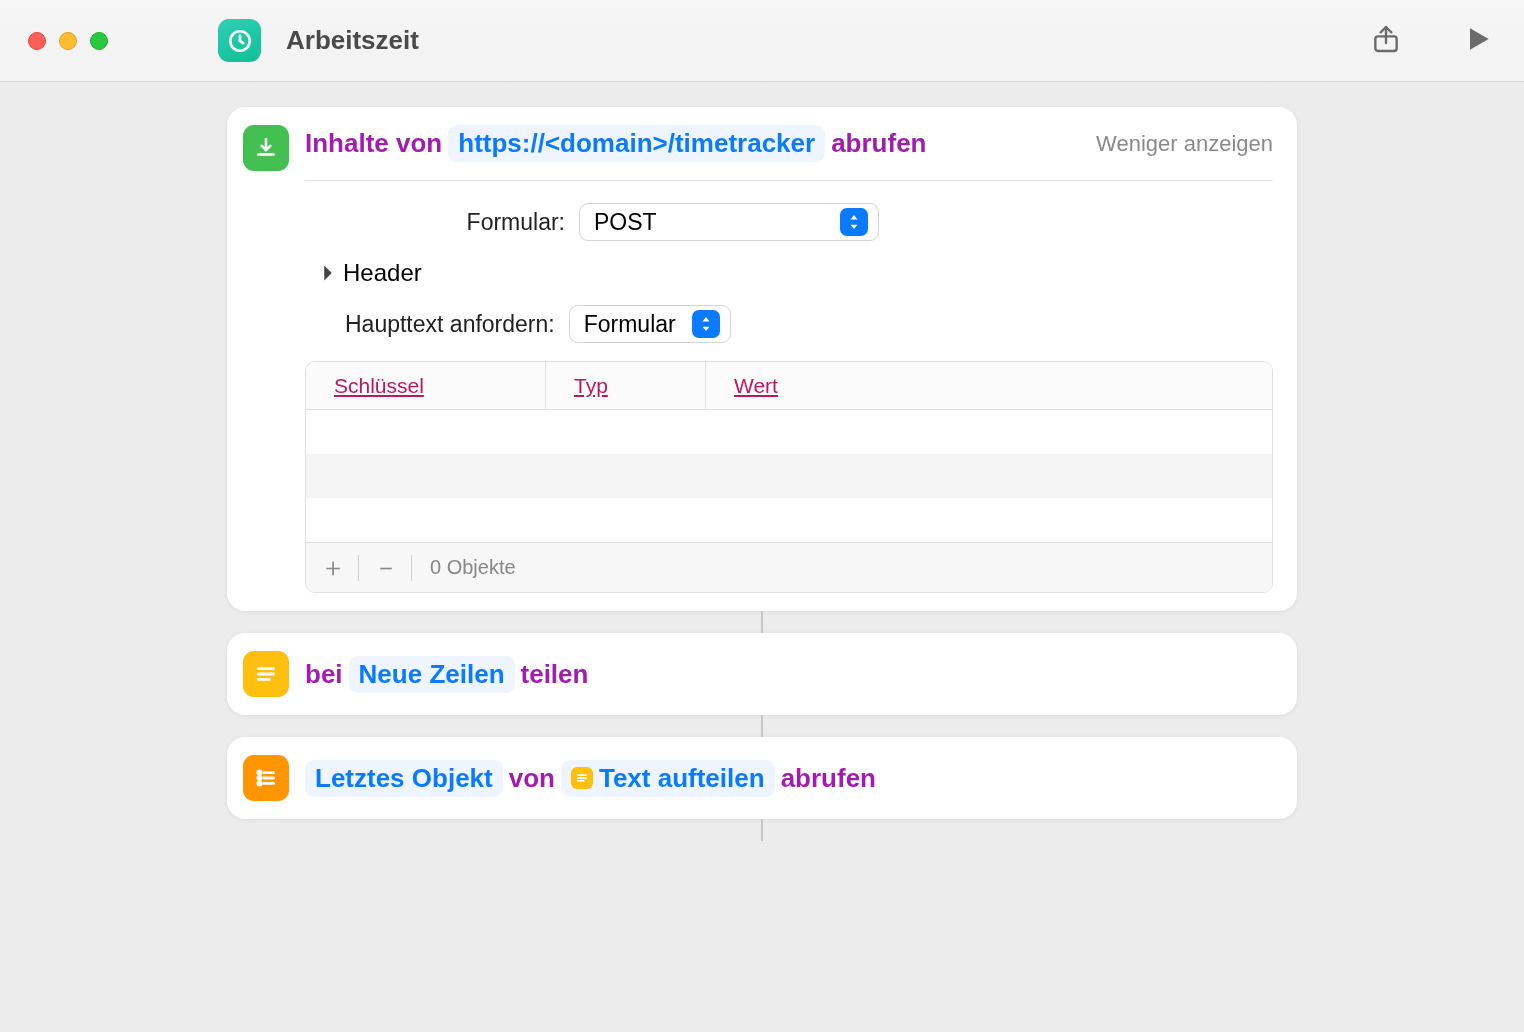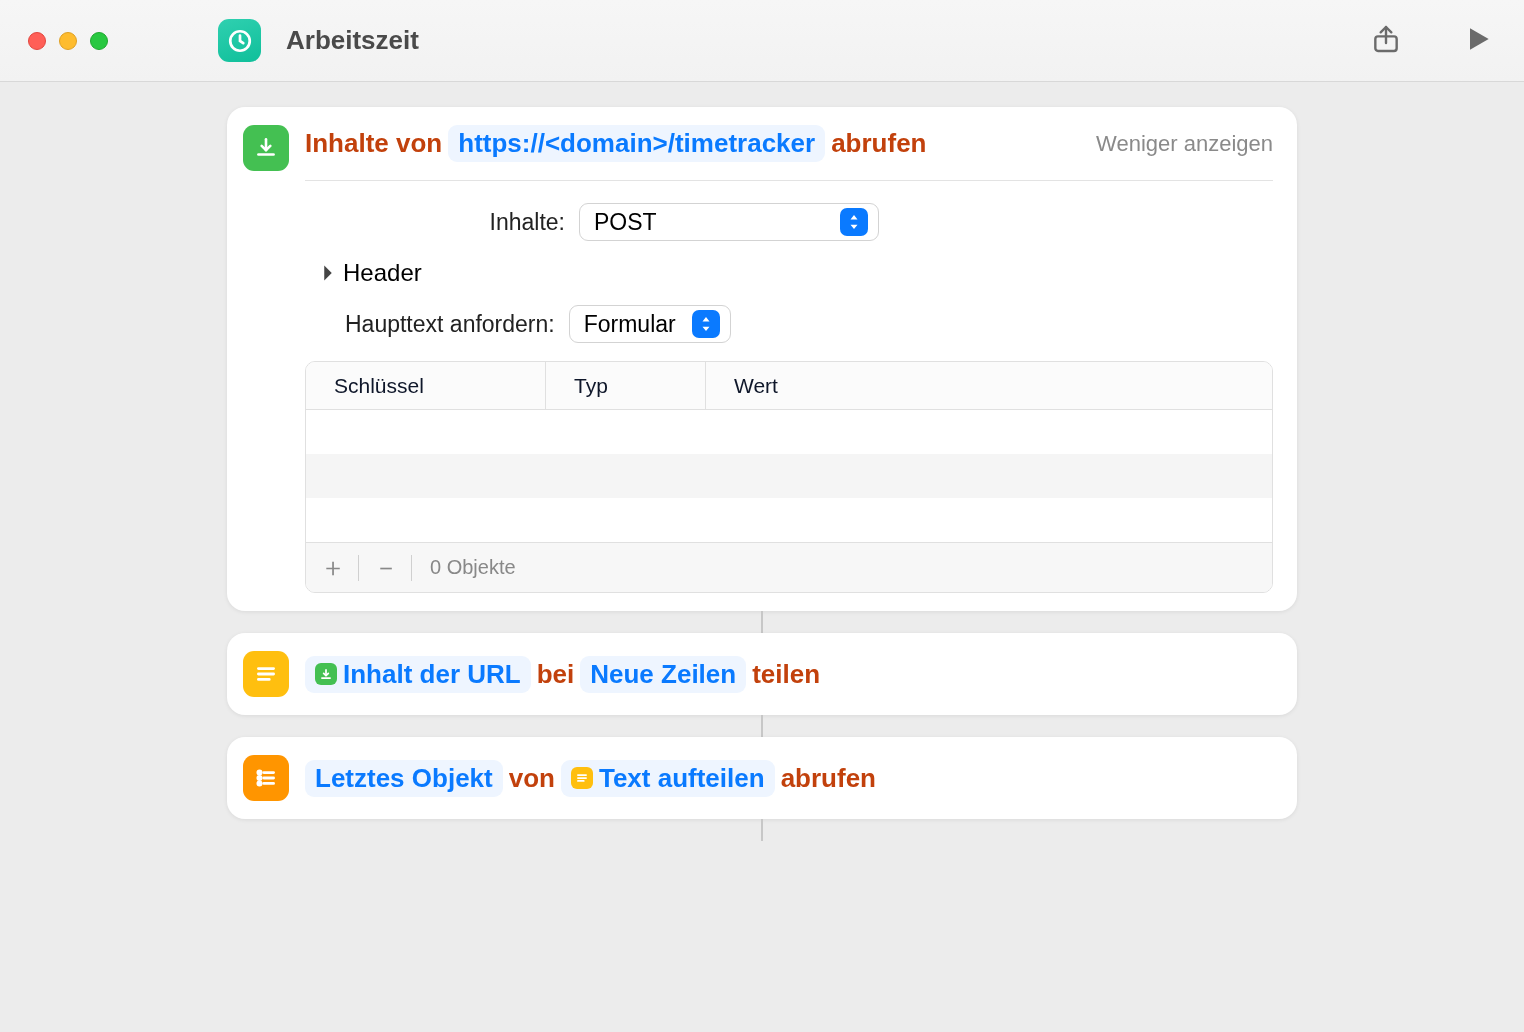--- a/index.html
+++ b/index.html
@@ -69,21 +69,21 @@
       font-weight: 600;
     }
     .token .mini-icon {
       width: 22px; height: 22px; border-radius: 6px;
       display: inline-flex; align-items: center; justify-content: center;
     }
     .mi-green { background: #44c052; }
     .mi-yellow { background: #ffbf0f; }
     .mi-orange { background: #ff9500; }
     .mini-icon svg { width: 14px; height: 14px; }
-    .static-text { color: #c2410c; }
+    .static-text { color: #a21caf; }
     .right-link { margin-left: auto; color: #8a8a8a; font-size: 22px; font-weight: 500; white-space: nowrap; cursor: pointer; }
     .divider { height: 1px; background: #e3e3e3; margin: 18px 0 22px 0; }
 
     .form-row { display: flex; align-items: center; gap: 14px; margin-bottom: 18px; }
     .form-label { font-size: 23px; width: 260px; text-align: right; color: #222; }
     .form-label.small { width: auto; padding-left: 40px; }
     .select-box {
       border: 1px solid #d3d3d3;
       border-radius: 9px;
       background: #fff;
@@ -99,21 +99,21 @@
       width: 28px; height: 28px; border-radius: 7px;
       background: #0a7aff; display: flex; align-items: center; justify-content: center;
     }
     .stepper-btn svg { width: 14px; height: 14px; }
 
     .disclosure { display: flex; align-items: center; gap: 8px; font-size: 24px; padding-left: 16px; margin-bottom: 18px; cursor: pointer; }
     .disclosure svg { width: 14px; height: 20px; }
 
     .table-wrap { border: 1px solid #e0e0e0; border-radius: 10px; overflow: hidden; }
     .table-head { display: flex; background: #fbfbfb; border-bottom: 1px solid #e0e0e0; height: 48px; align-items: center; }
-    .th { font-size: 21px; color: #0f172a; padding-left: 28px; }
+    .th { font-size: 21px; color: #be185d; padding-left: 28px; text-decoration: underline; }
     .th1 { width: 240px; border-right: 1px solid #e0e0e0; height: 100%; display:flex; align-items:center; }
     .th2 { width: 160px; border-right: 1px solid #e0e0e0; height: 100%; display:flex; align-items:center; }
     .th3 { flex: 1; }
     .table-rows .row { height: 44px; }
     .table-rows .row:nth-child(even) { background: #f5f5f5; }
     .table-foot {
       height: 50px; border-top: 1px solid #e0e0e0;
       background: #f7f7f7;
       display: flex; align-items: center; padding: 0 14px; gap: 14px;
     }
@@ -170,21 +170,21 @@
         <span class="static-text">Inhalte von</span>
         <span class="token">
             <span>https://&lt;domain&gt;/timetracker</span>
           </span>
         <span class="static-text">abrufen</span>
         <span class="right-link">Weniger anzeigen</span>
       </div>
       <div class="divider"></div>
 
       <div class="form-row">
-        <div class="form-label">Inhalte:</div>
+        <div class="form-label">Formular:</div>
         <div class="select-box wide">
           <span>POST</span>
           <span class="stepper-btn">
             <svg viewBox="0 0 12 16" fill="#fff">
                 <path d="M6 0l4 5H2zM6 16l4-5H2z"></path>
               </svg>
           </span>
         </div>
       </div>
 
@@ -231,30 +231,20 @@
 
   <div class="connector"></div>
 
   <div class="card simple">
     <div class="action-icon ai-yellow">
       <svg viewBox="0 0 24 24" fill="none" stroke="#fff" stroke-width="2.6" stroke-linecap="round">
         <path d="M5 7h14M5 12h14M5 17h10"></path>
       </svg>
     </div>
     <div class="headline" style="flex:1">
-      <span class="token">
-        <span class="mini-icon mi-green">
-          <svg viewBox="0 0 24 24" fill="none" stroke="#fff" stroke-width="3" stroke-linecap="round" stroke-linejoin="round">
-              <path d="M12 5v9"></path>
-              <path d="M8 11l4 4 4-4"></path>
-              <path d="M5 19h14"></path>
-            </svg>
-        </span>
-        <span>Inhalt der URL</span>
-      </span>
       <span class="static-text">bei</span>
       <span class="token">
           <span>Neue Zeilen</span>
         </span>
       <span class="static-text">teilen</span>
     </div>
   </div>
 
   <div class="connector"></div>
 

